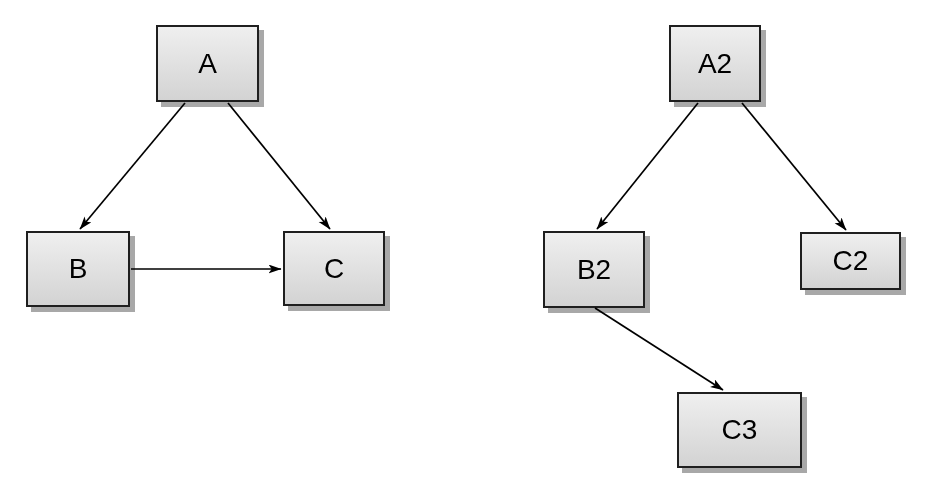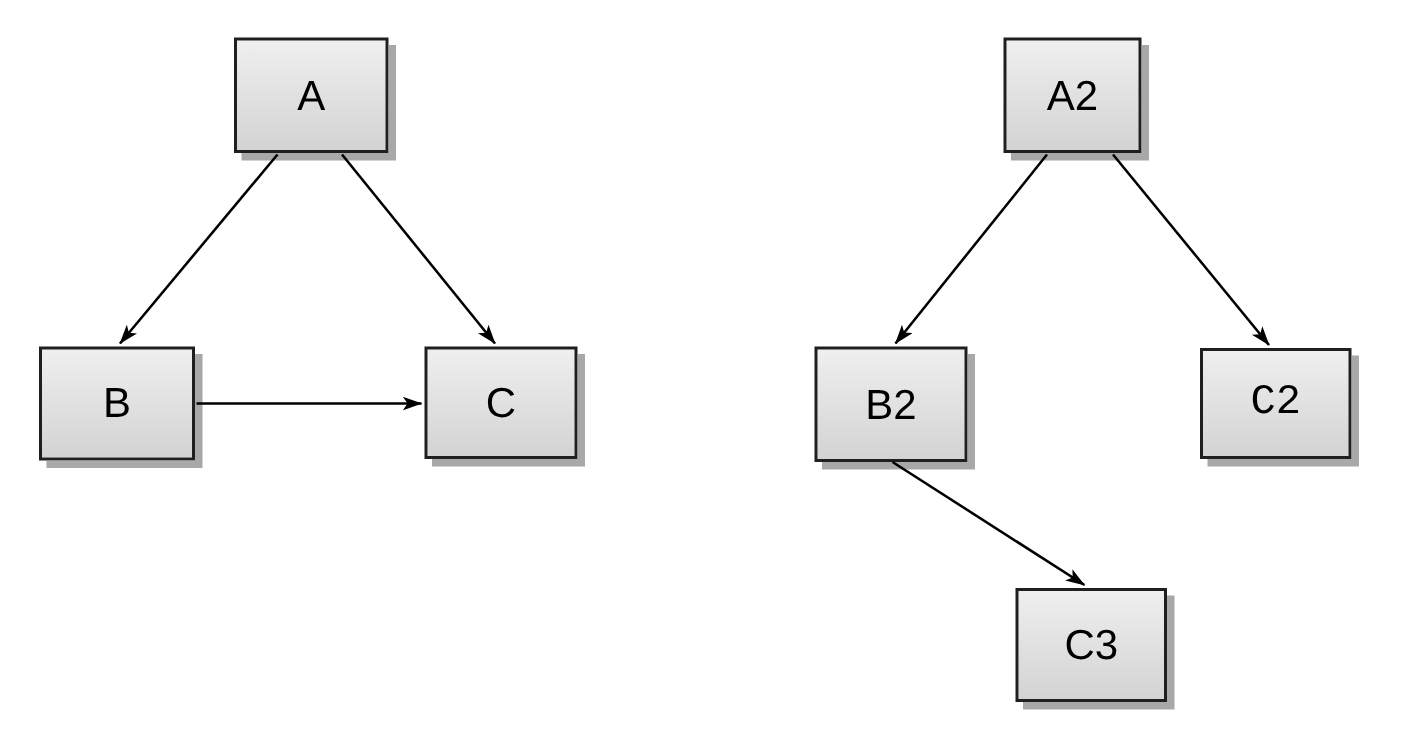--- a/index.html
+++ b/index.html
@@ -59,19 +59,19 @@
     </div>
     <div class="node" style="left: 283px; top: 231px; width: 102px; height: 75px; border: 2px solid rgb(31, 31, 31); background: linear-gradient(rgb(239, 239, 239), rgb(211, 211, 211)); box-shadow: rgb(168, 168, 168) 5px 5px 0px 0px;">
       <span class="node-label" style="color: rgb(0, 0, 0);">C</span>
     </div>
     <div class="node" style="left: 669px; top: 25px; width: 92px; height: 77px; border: 2px solid rgb(31, 31, 31); background: linear-gradient(rgb(239, 239, 239), rgb(211, 211, 211)); box-shadow: rgb(168, 168, 168) 5px 5px 0px 0px;">
       <span class="node-label" style="color: rgb(0, 0, 0);">A2</span>
     </div>
     <div class="node" style="left: 543px; top: 231px; width: 102px; height: 77px; border: 2px solid rgb(31, 31, 31); background: linear-gradient(rgb(239, 239, 239), rgb(211, 211, 211)); box-shadow: rgb(168, 168, 168) 5px 5px 0px 0px;">
       <span class="node-label" style="color: rgb(0, 0, 0);">B2</span>
     </div>
-    <div class="node" style="left: 800px; top: 232px; width: 101px; height: 74px; border: 2px solid rgb(31, 31, 31); background: linear-gradient(rgb(239, 239, 239), rgb(211, 211, 211)); box-shadow: rgb(168, 168, 168) 5px 5px 0px 0px; font-family: Liberation Mono, monospace;">
+    <div class="node" style="left: 800px; top: 232px; width: 101px; height: 58px; border: 2px solid rgb(31, 31, 31); background: linear-gradient(rgb(239, 239, 239), rgb(211, 211, 211)); box-shadow: rgb(168, 168, 168) 5px 5px 0px 0px;">
       <span class="node-label" style="color: rgb(0, 0, 0);">C2</span>
     </div>
-    <div class="node" style="left: 677px; top: 392px; width: 101px; height: 76px; border: 2px solid rgb(31, 31, 31); background: linear-gradient(rgb(239, 239, 239), rgb(211, 211, 211)); box-shadow: rgb(168, 168, 168) 5px 5px 0px 0px; justify-content: center;">
+    <div class="node" style="left: 677px; top: 392px; width: 125px; height: 76px; border: 2px solid rgb(31, 31, 31); background: linear-gradient(rgb(239, 239, 239), rgb(211, 211, 211)); box-shadow: rgb(168, 168, 168) 5px 5px 0px 0px; justify-content: center;">
       <span class="node-label" style="color: rgb(0, 0, 0);">C3</span>
     </div>
   </div>
 
 </body></html>

